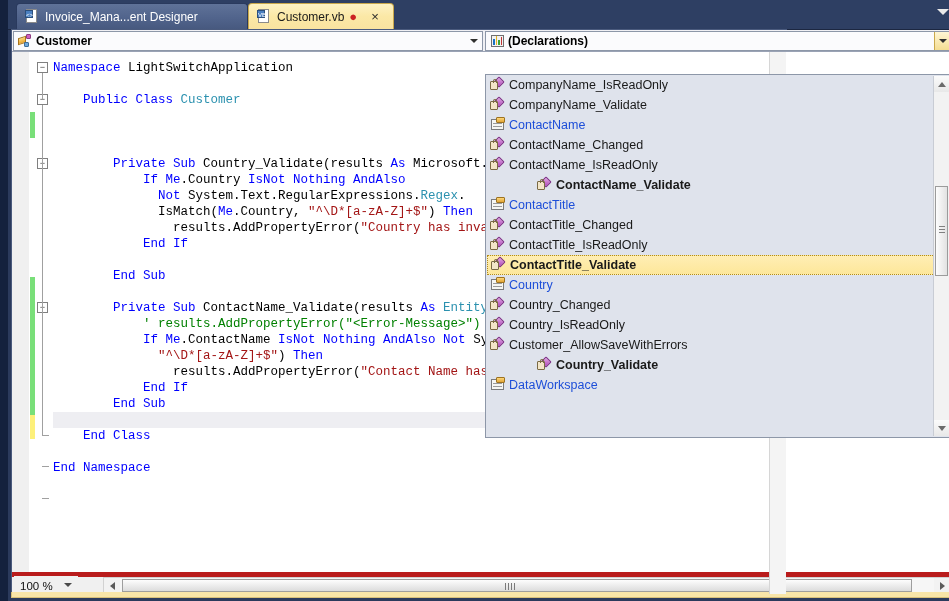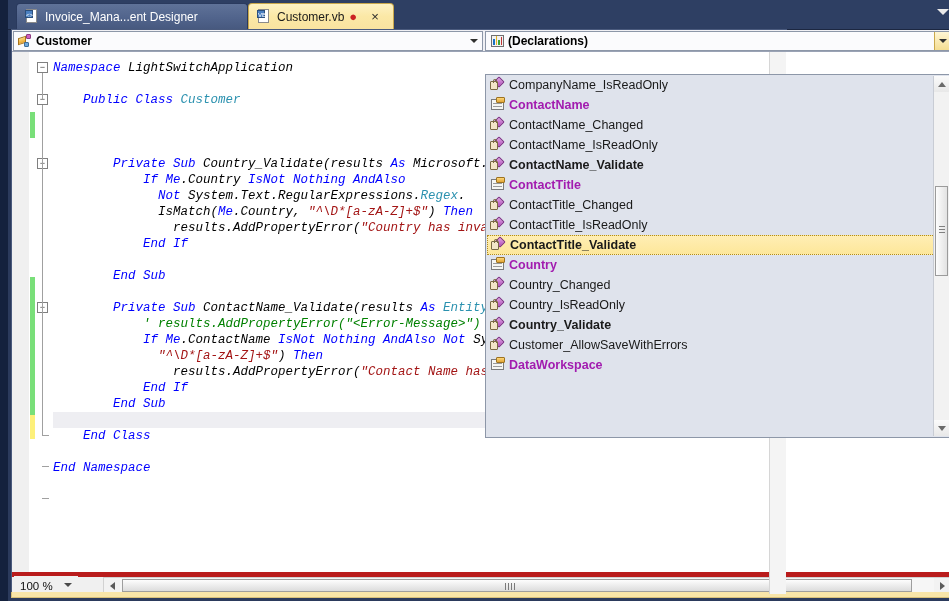--- a/index.html
+++ b/index.html
@@ -243,21 +243,21 @@
     font-size: 12.5px;
     line-height: 16px;
     white-space: pre;
     color: #000000;
   }
   .k  { color: #0000ff; }   
   .t  { color: #2b91af; }   
   .s  { color: #a31515; }   
   .c  { color: #008000; }   
   .p  { color: #000000; }   
-  .line { height: 16px; font-style: italic; }
+  .line { height: 16px; }
   .line.hl { background: #eeeef2; }
 
   
   .outbox {
     position: absolute;
     width: 11px; height: 11px;
     border: 1px solid #808080;
     background: #ffffff;
     box-sizing: border-box;
     font-size: 9px; line-height: 9px;
@@ -289,22 +289,22 @@
   }
   .mitem {
     position: relative;
     height: 20px;
     display: flex; align-items: center;
     padding-left: 4px;
     font-size: 12.5px;
     color: #1a1a1a;
     box-sizing: border-box;
   }
-  .mitem.dim { color: #a21caf; font-weight: bold; }
-  .mitem.bold { font-weight: bold; }
+  .mitem.dim { color: #1d4ed8; }
+  .mitem.bold { font-weight: bold; margin-left: 47px; }
   .mitem.selected {
     background: linear-gradient(to bottom, #ffeeb4, #fde79a);
     border: 1px dotted #b08c1e;
     margin: 0 1px;
     padding-left: 3px;
   }
   .mi-icon {
     width: 16px; height: 16px;
     margin-right: 3px;
     position: relative;
@@ -584,20 +584,27 @@
     </div>
 
     <div id="member-list">
         <div class="mitem">
           <span class="mi-icon icon-method">
             <span class="diamond"></span>
             <span class="lock"></span>
           </span>
           <span>CompanyName_IsReadOnly</span>
         </div>
+        <div class="mitem">
+          <span class="mi-icon icon-method">
+            <span class="diamond"></span>
+            <span class="lock"></span>
+          </span>
+          <span>CompanyName_Validate</span>
+        </div>
         <div class="mitem dim">
           <span class="mi-icon icon-prop">
             <span class="card"></span>
             <span class="tag"></span>
           </span>
           <span>ContactName</span>
         </div>
         <div class="mitem">
           <span class="mi-icon icon-method">
             <span class="diamond"></span>
@@ -661,33 +668,33 @@
           </span>
           <span>Country_Changed</span>
         </div>
         <div class="mitem">
           <span class="mi-icon icon-method">
             <span class="diamond"></span>
             <span class="lock"></span>
           </span>
           <span>Country_IsReadOnly</span>
         </div>
+        <div class="mitem">
+          <span class="mi-icon icon-method">
+            <span class="diamond"></span>
+            <span class="lock"></span>
+          </span>
+          <span>Customer_AllowSaveWithErrors</span>
+        </div>
         <div class="mitem bold">
           <span class="mi-icon icon-method">
             <span class="diamond"></span>
             <span class="lock"></span>
           </span>
           <span>Country_Validate</span>
-        </div>
-        <div class="mitem">
-          <span class="mi-icon icon-method">
-            <span class="diamond"></span>
-            <span class="lock"></span>
-          </span>
-          <span>Customer_AllowSaveWithErrors</span>
         </div>
         <div class="mitem dim">
           <span class="mi-icon icon-prop">
             <span class="card"></span>
             <span class="tag"></span>
           </span>
           <span>DataWorkspace</span>
         </div>
         <div id="list-scroll">
           <div class="sb-btn sb-up">

